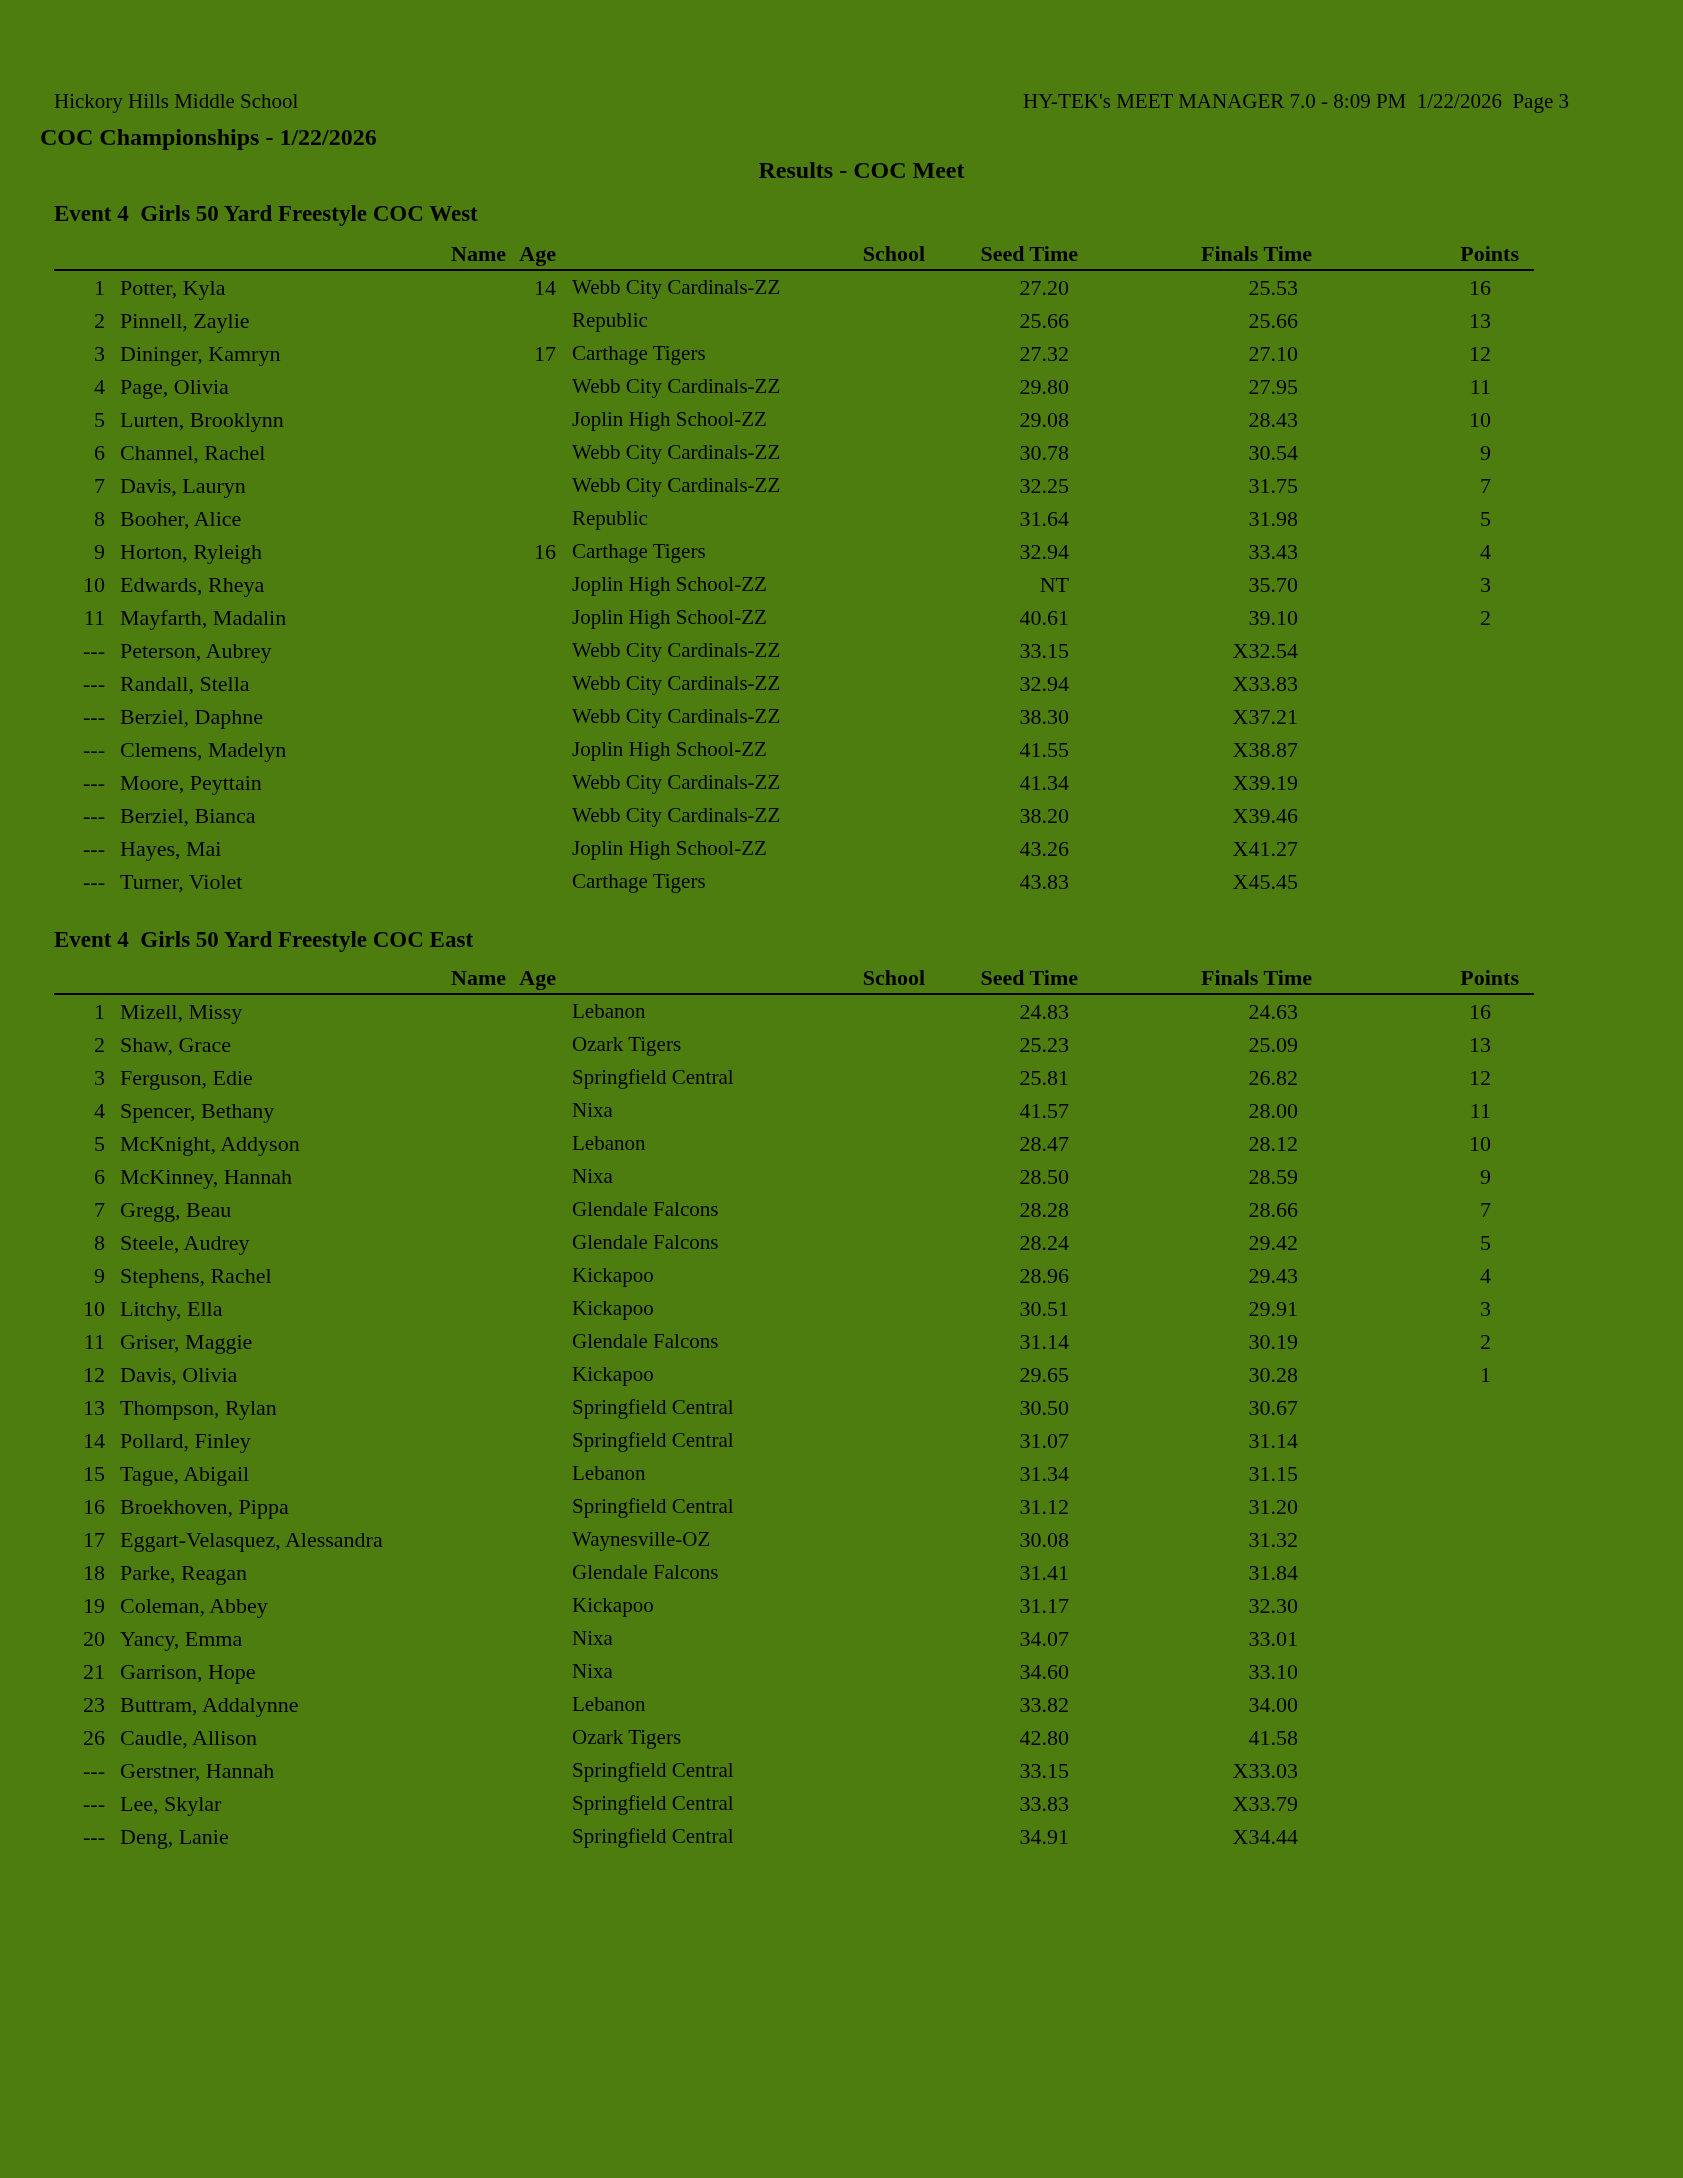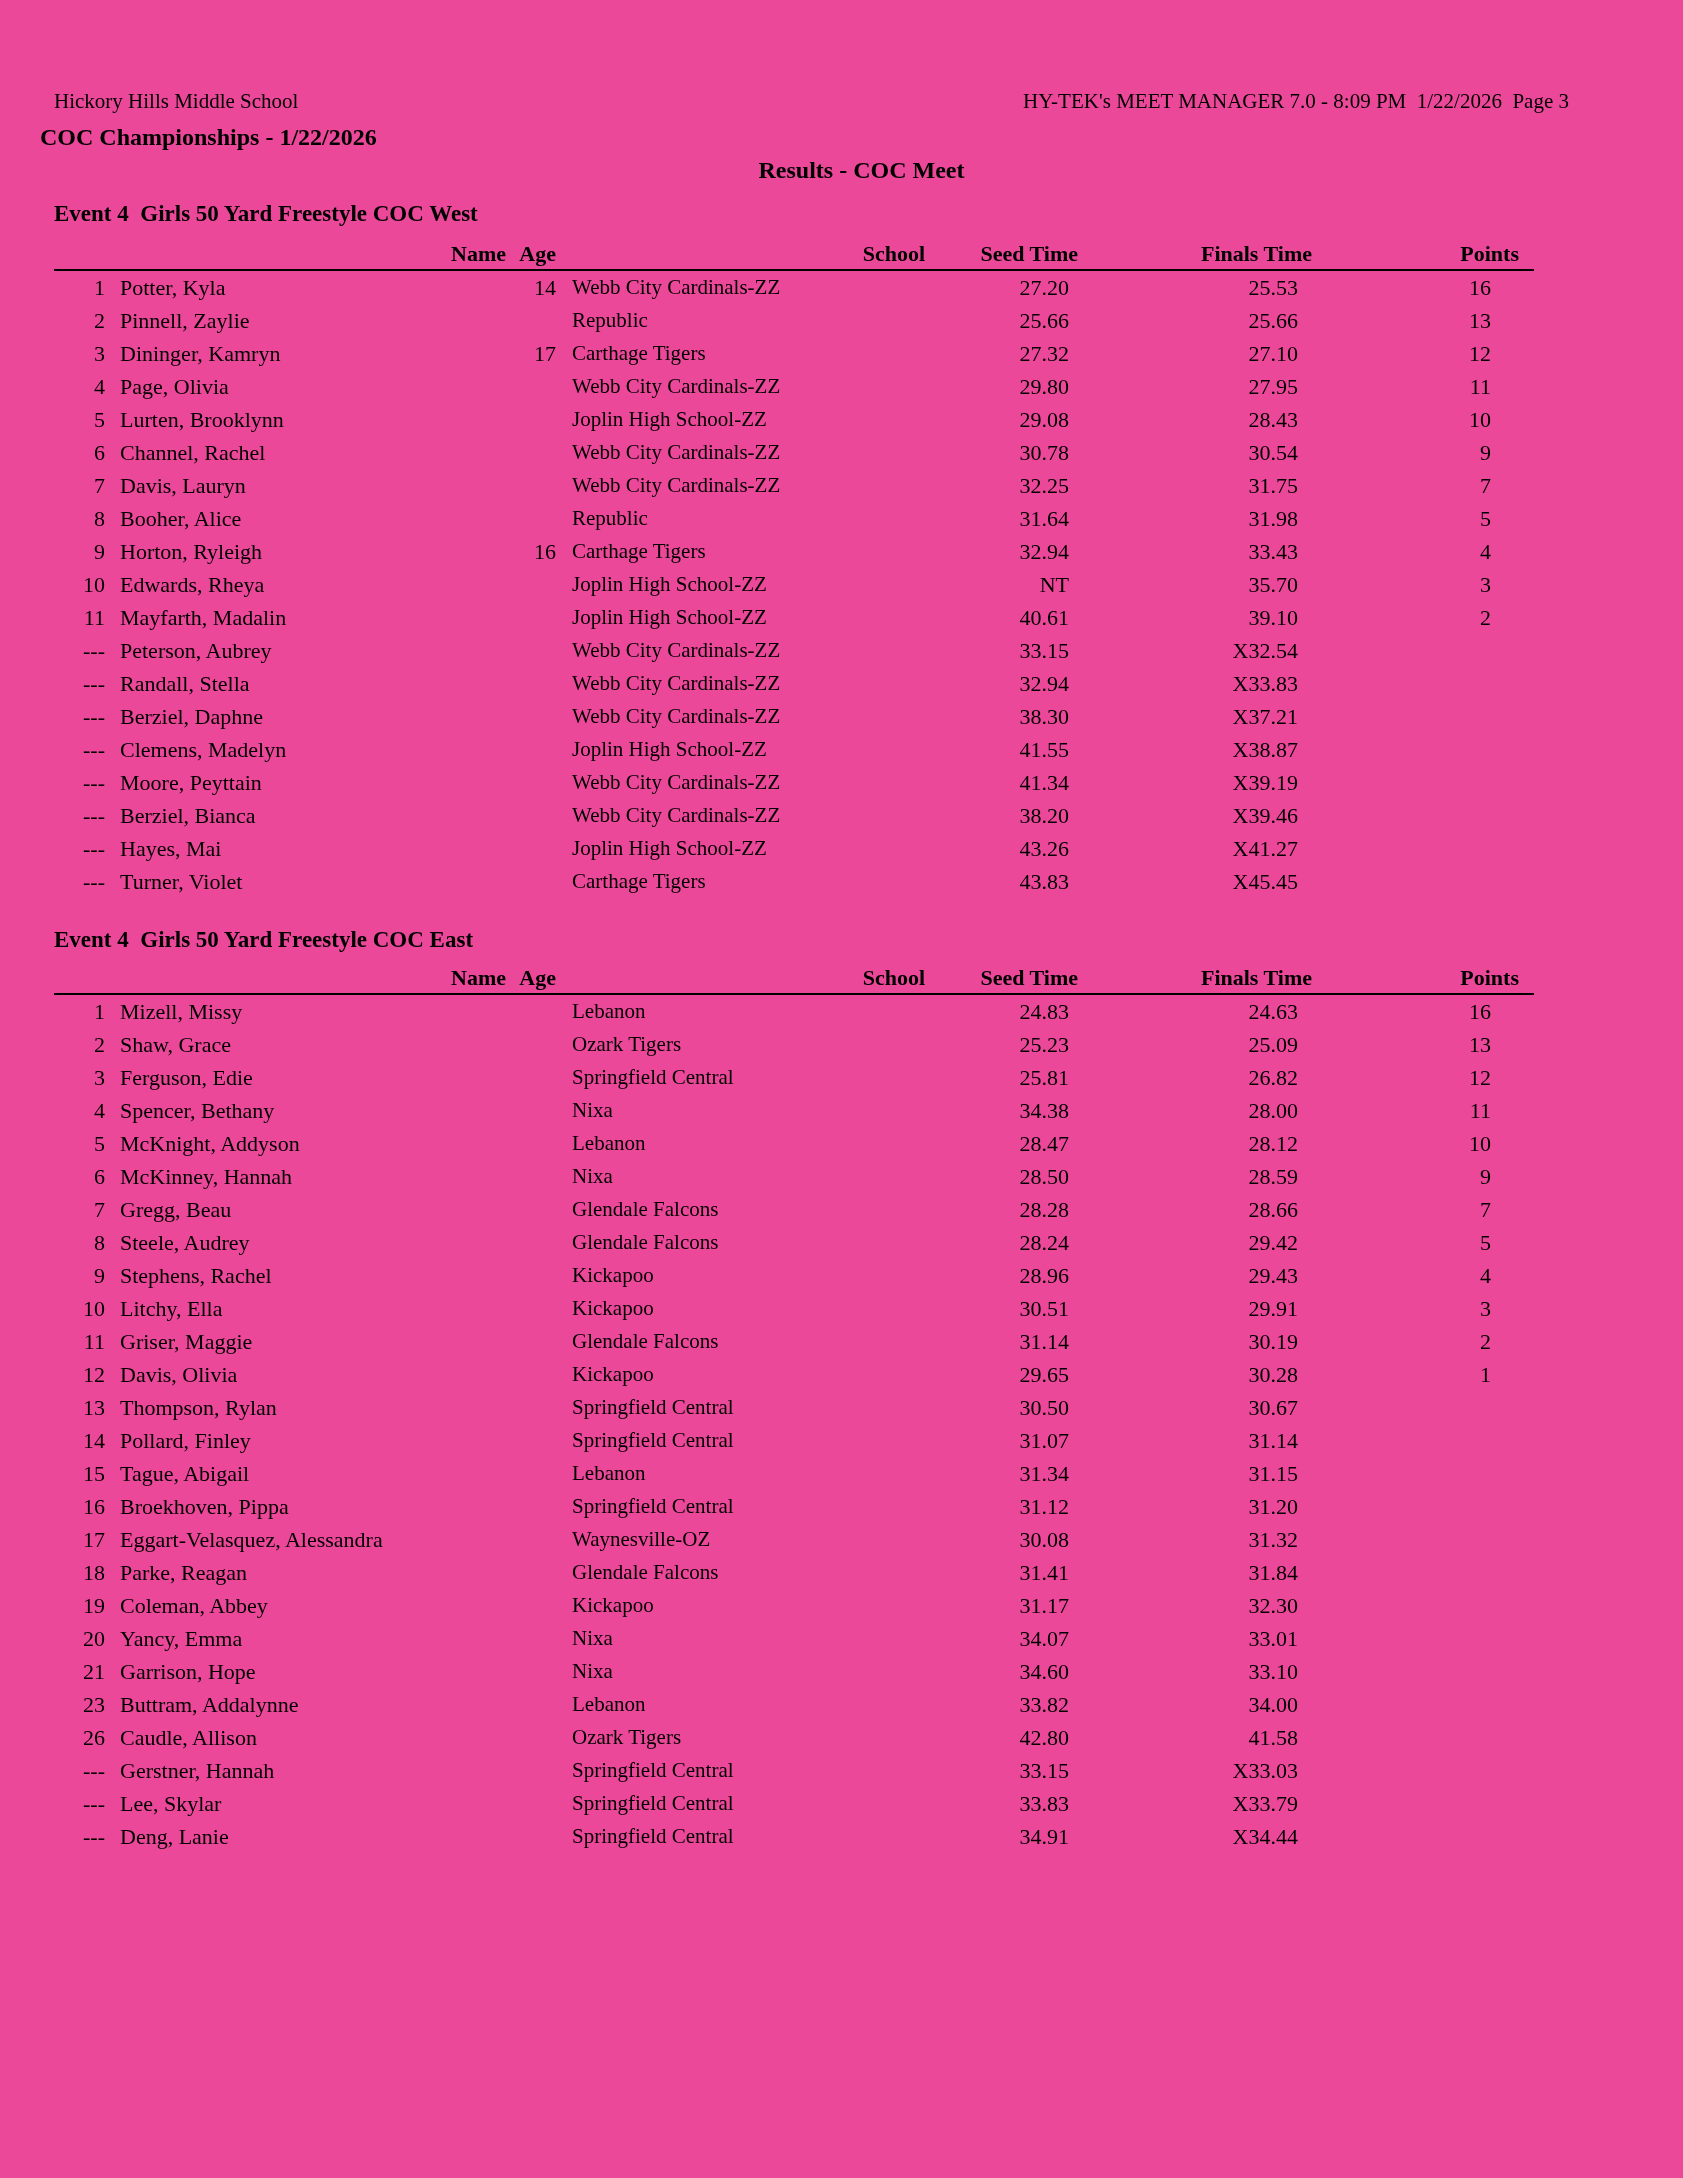--- a/index.html
+++ b/index.html
@@ -1,21 +1,21 @@
 <!DOCTYPE html>
 <html><head>
 <meta charset="utf-8">
 <style>
   * { margin: 0; padding: 0; box-sizing: border-box; }
   html, body { background: #e8e8e8; }
   .page {
     position: relative;
     width: 1683px;
     height: 2178px;
-    background: #ec4899;
+    background: #4d7c0f;
     font-family: "Liberation Serif", "DejaVu Serif", serif;
     color: #000000;
     overflow: hidden;
   }
   .prewrap { white-space: pre-wrap; }
 
   .doc-header {
     position: absolute;
     top: 87px; left: 54px; width: 1515px;
     display: flex; justify-content: space-between;
@@ -341,21 +341,21 @@
           <td class="col-school">Springfield Central</td>
           <td class="col-seed">25.81</td>
           <td class="col-finals">26.82</td>
           <td class="col-points">12</td>
         </tr>
         <tr>
           <td class="col-place">4</td>
           <td class="col-name">Spencer, Bethany</td>
           <td class="col-age"></td>
           <td class="col-school">Nixa</td>
-          <td class="col-seed">34.38</td>
+          <td class="col-seed">41.57</td>
           <td class="col-finals">28.00</td>
           <td class="col-points">11</td>
         </tr>
         <tr>
           <td class="col-place">5</td>
           <td class="col-name">McKnight, Addyson</td>
           <td class="col-age"></td>
           <td class="col-school">Lebanon</td>
           <td class="col-seed">28.47</td>
           <td class="col-finals">28.12</td>

